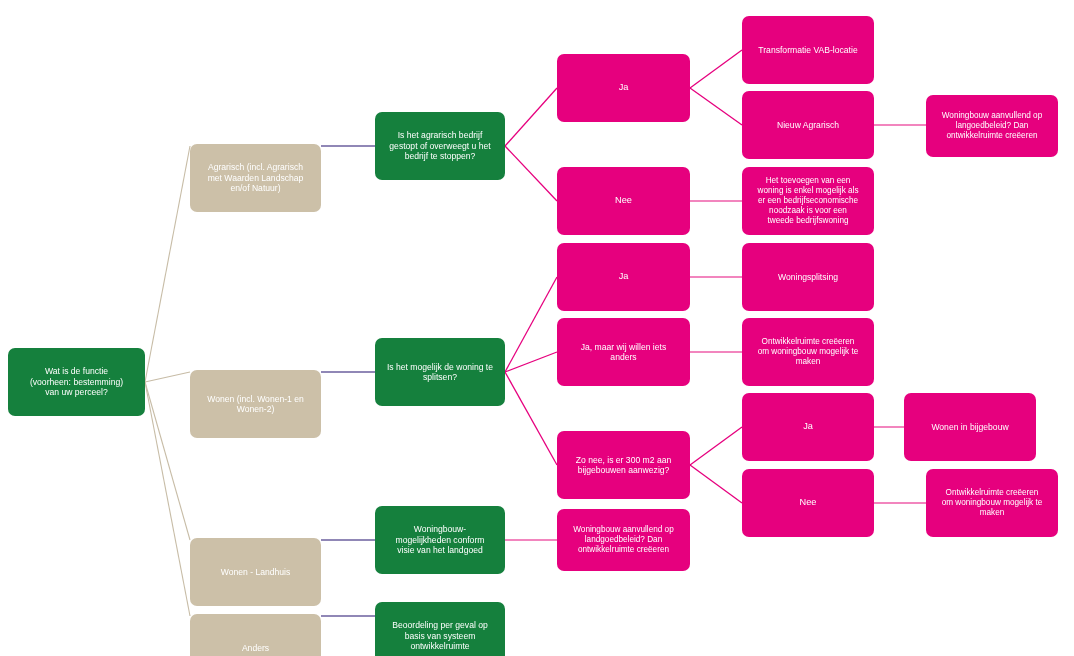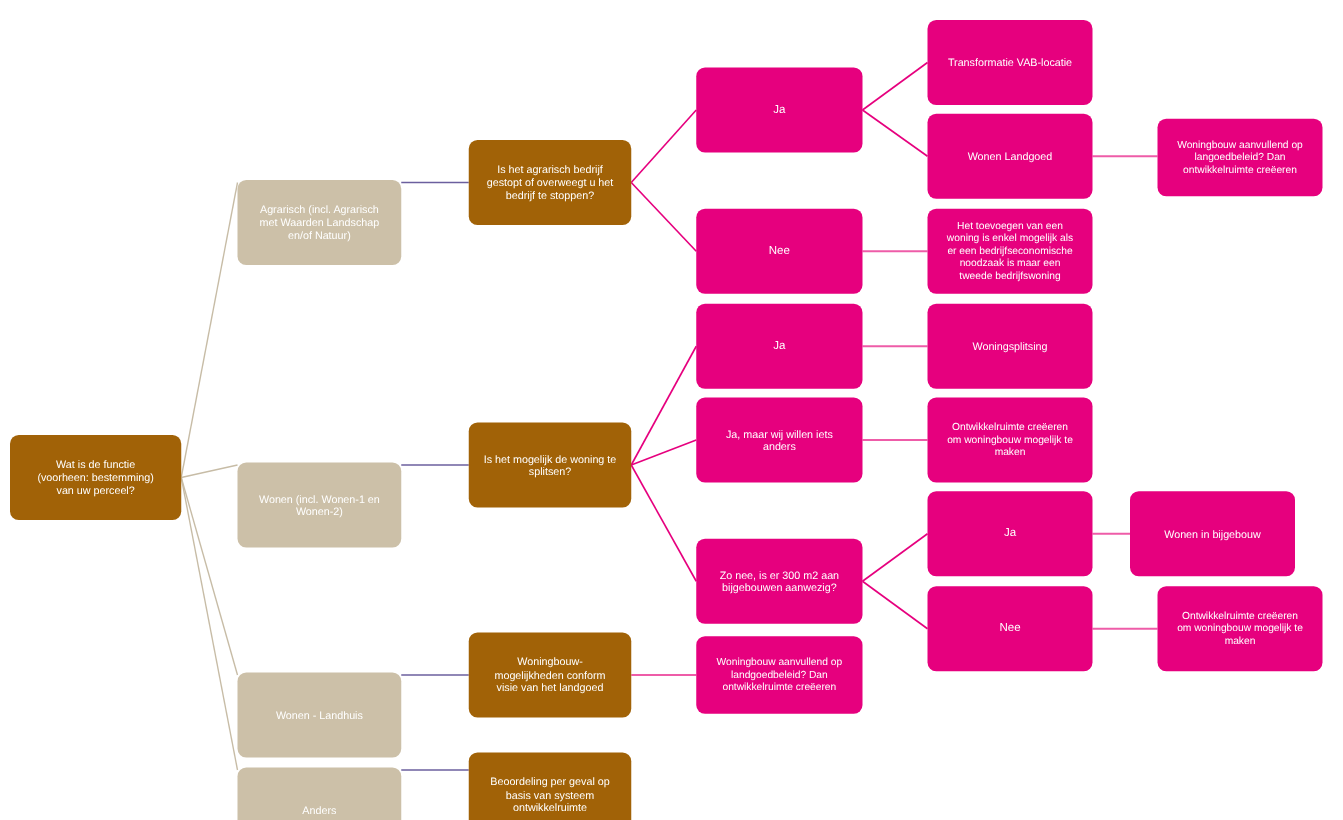--- a/index.html
+++ b/index.html
@@ -34,21 +34,21 @@
     color: #ffffff;
     line-height: 1.22;
     padding: 4px 7px;
     z-index: 2;
   }
   .node-label {
     display: block;
     width: 100%;
     white-space: pre-line;
   }
-  .n-purple { background: #a16207; }
+  .n-purple { background: #15803d; }
   .n-tan    { background: #ccc0a8; margin-top: 32px; }
   .n-pink   { background: #e6007e; }
   .fs-8  { font-size: 8.2px; }
   .fs-85 { font-size: 8.6px; }
   .fs-9  { font-size: 9.2px; }
 </style>
 </head>
 <body>
 
 <div id="canvas">
@@ -149,34 +149,34 @@
 
   <div class="node n-pink fs-9" style="left:557px; top:167px; width:133px; height:68px;">
     <span class="node-label">Nee</span>
   </div>
 
   <div class="node n-pink fs-85" style="left:742px; top:16px; width:132px; height:68px;">
     <span class="node-label">Transformatie VAB-locatie</span>
   </div>
 
   <div class="node n-pink fs-85" style="left:742px; top:91px; width:132px; height:68px;">
-    <span class="node-label">Wonen Landgoed</span>
+    <span class="node-label">Nieuw Agrarisch</span>
   </div>
 
   <div class="node n-pink fs-8" style="left:926px; top:95px; width:132px; height:62px;">
     <span class="node-label">Woningbouw aanvullend op
 langoedbeleid? Dan
 ontwikkelruimte creëeren</span>
   </div>
 
   <div class="node n-pink fs-8" style="left:742px; top:167px; width:132px; height:68px;">
     <span class="node-label">Het toevoegen van een
 woning is enkel mogelijk als
 er een bedrijfseconomische
-noodzaak is maar een
+noodzaak is voor een
 tweede bedrijfswoning</span>
   </div>
 
   <div class="node n-pink fs-9" style="left:557px; top:243px; width:133px; height:68px;">
     <span class="node-label">Ja</span>
   </div>
 
   <div class="node n-pink fs-85" style="left:557px; top:318px; width:133px; height:68px;">
     <span class="node-label">Ja, maar wij willen iets
 anders</span>

